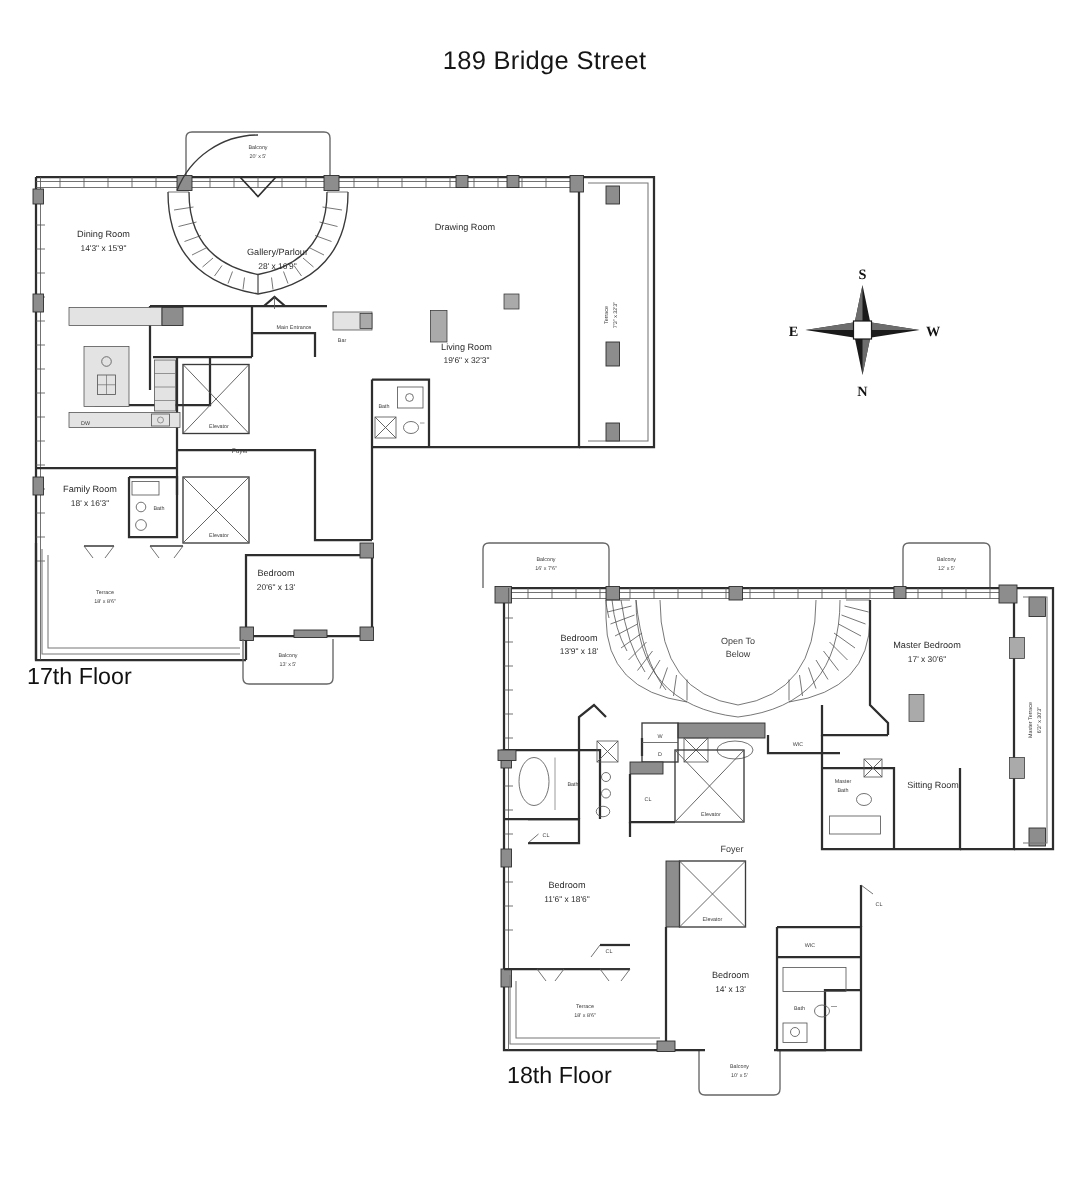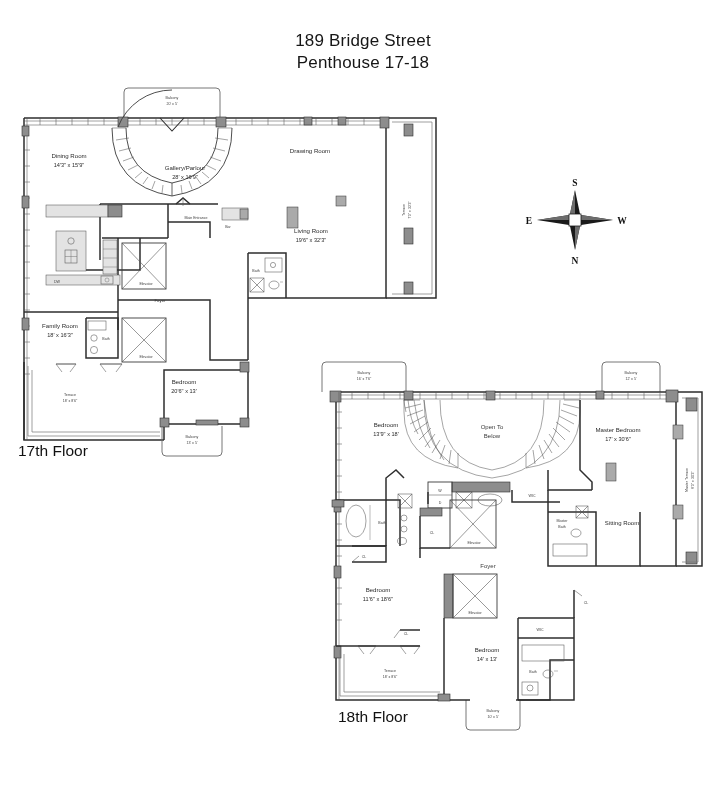--- a/index.html
+++ b/index.html
@@ -27,21 +27,20 @@
   .closetx{fill:none;stroke:#555;stroke-width:0.6;}
   .terr{fill:none;stroke:#777;stroke-width:0.7;}
 </style>
 </head>
 <body>
 
 <div id="stage">
 
   <div class="title-block">
     <div class="title-line">189 Bridge Street</div>
-    <div class="title-line">Penthouse 17-18</div>
   </div>
 
   <svg width="726" height="800" viewBox="0 0 726 800">
 
     <g>
 
       <g>
         <path class="bal" d="M124 117 L124 92 Q124 88 128 88 L216 88 Q220 88 220 92 L220 117"></path>
         <text class="xtiny" x="172" y="99">Balcony</text>
         <text class="xtiny" x="172" y="105">20' x 5'</text>

